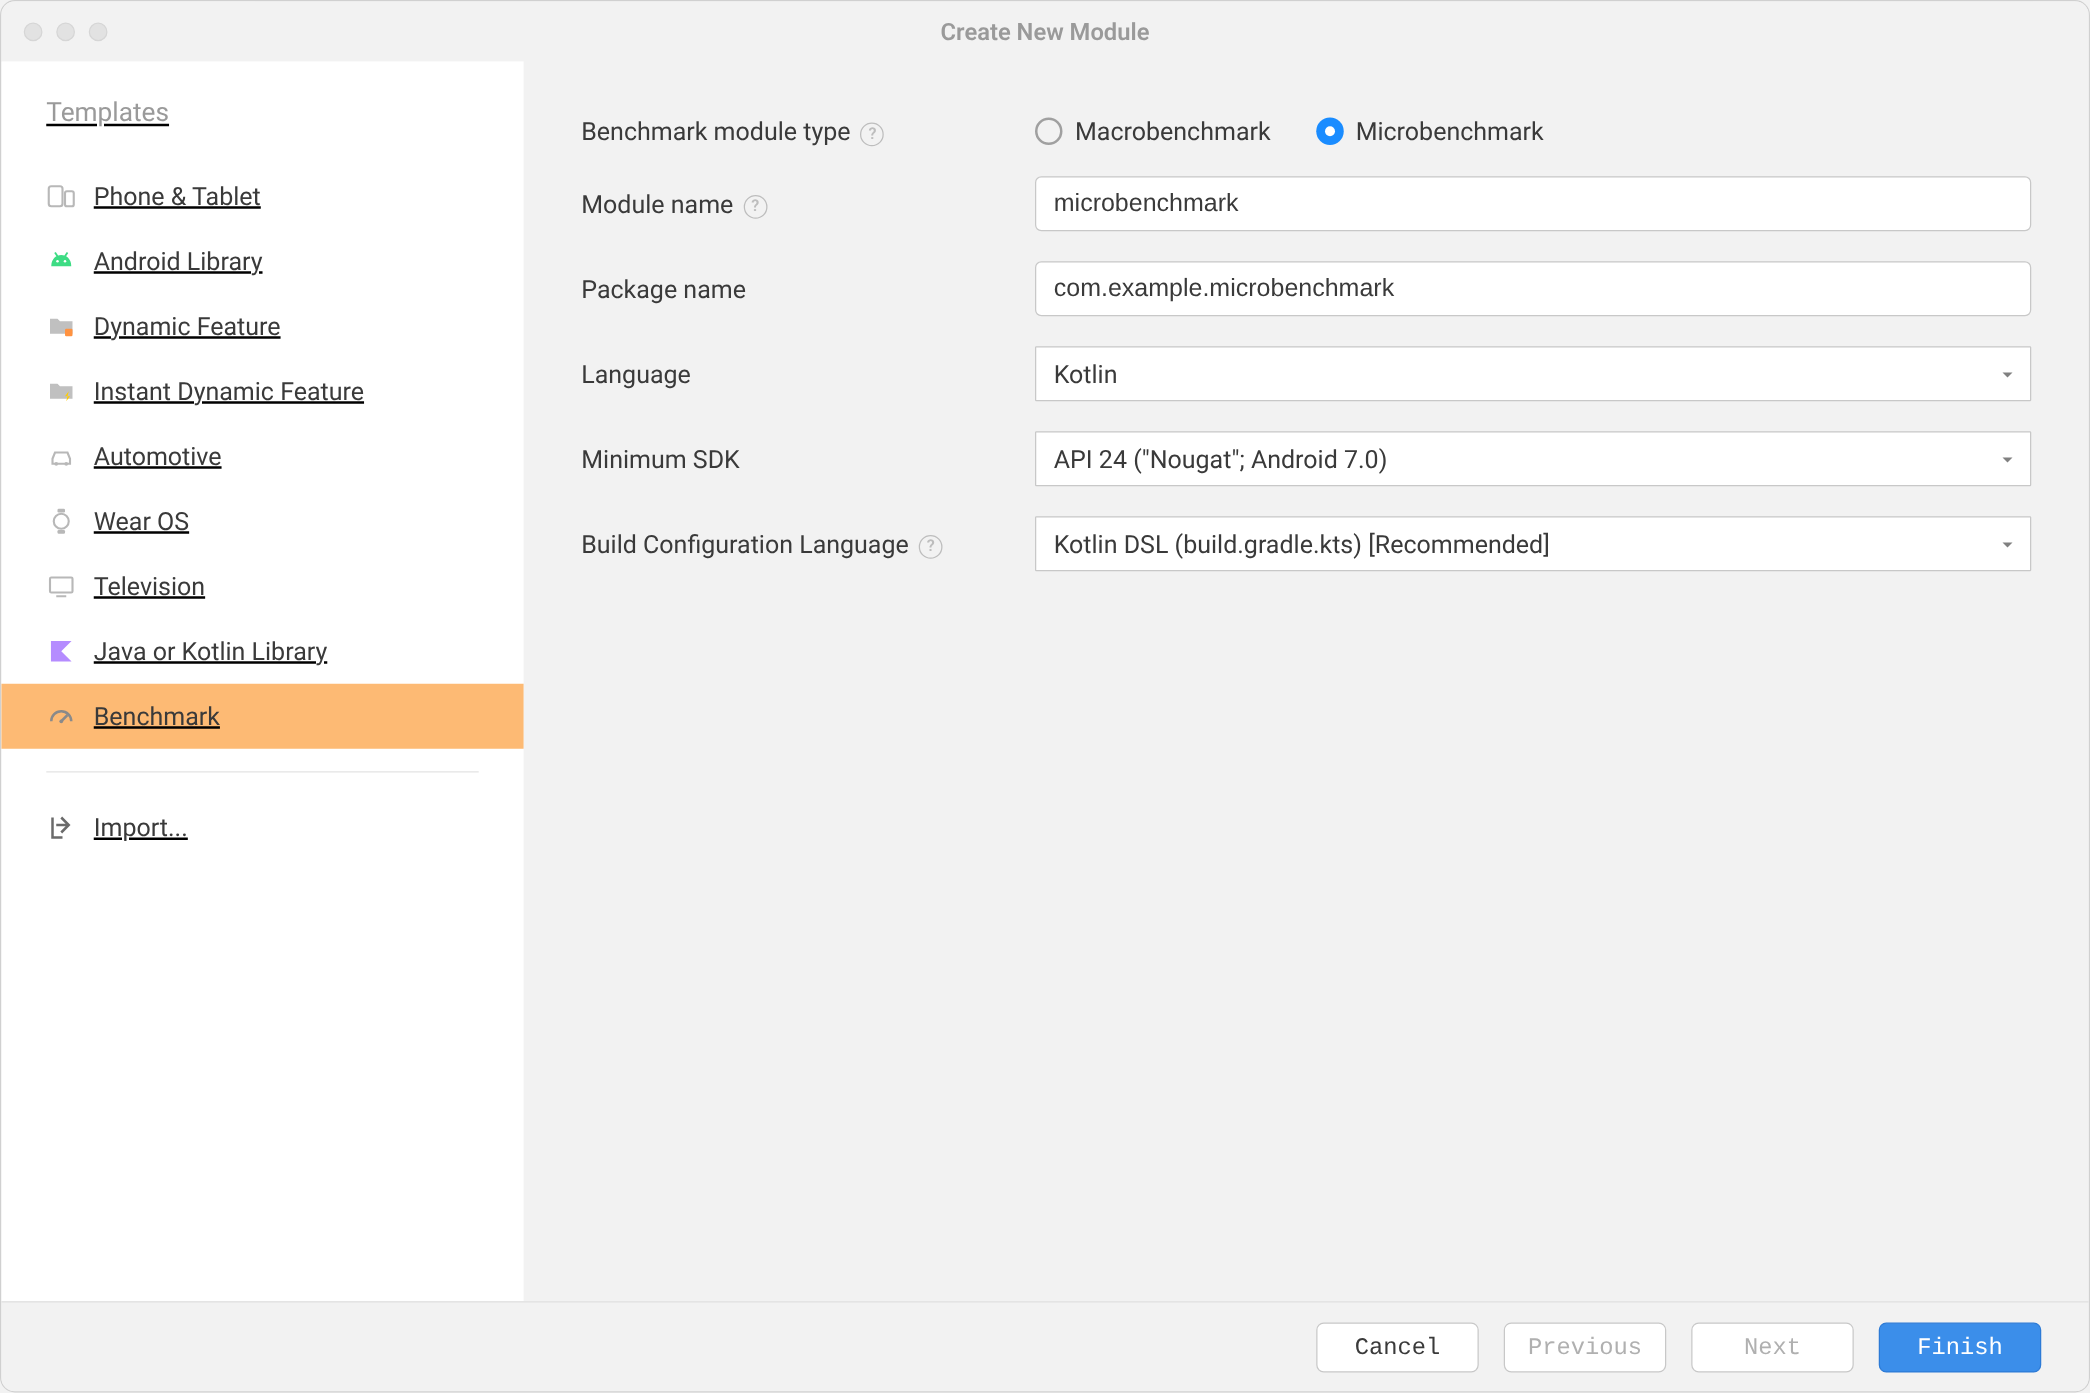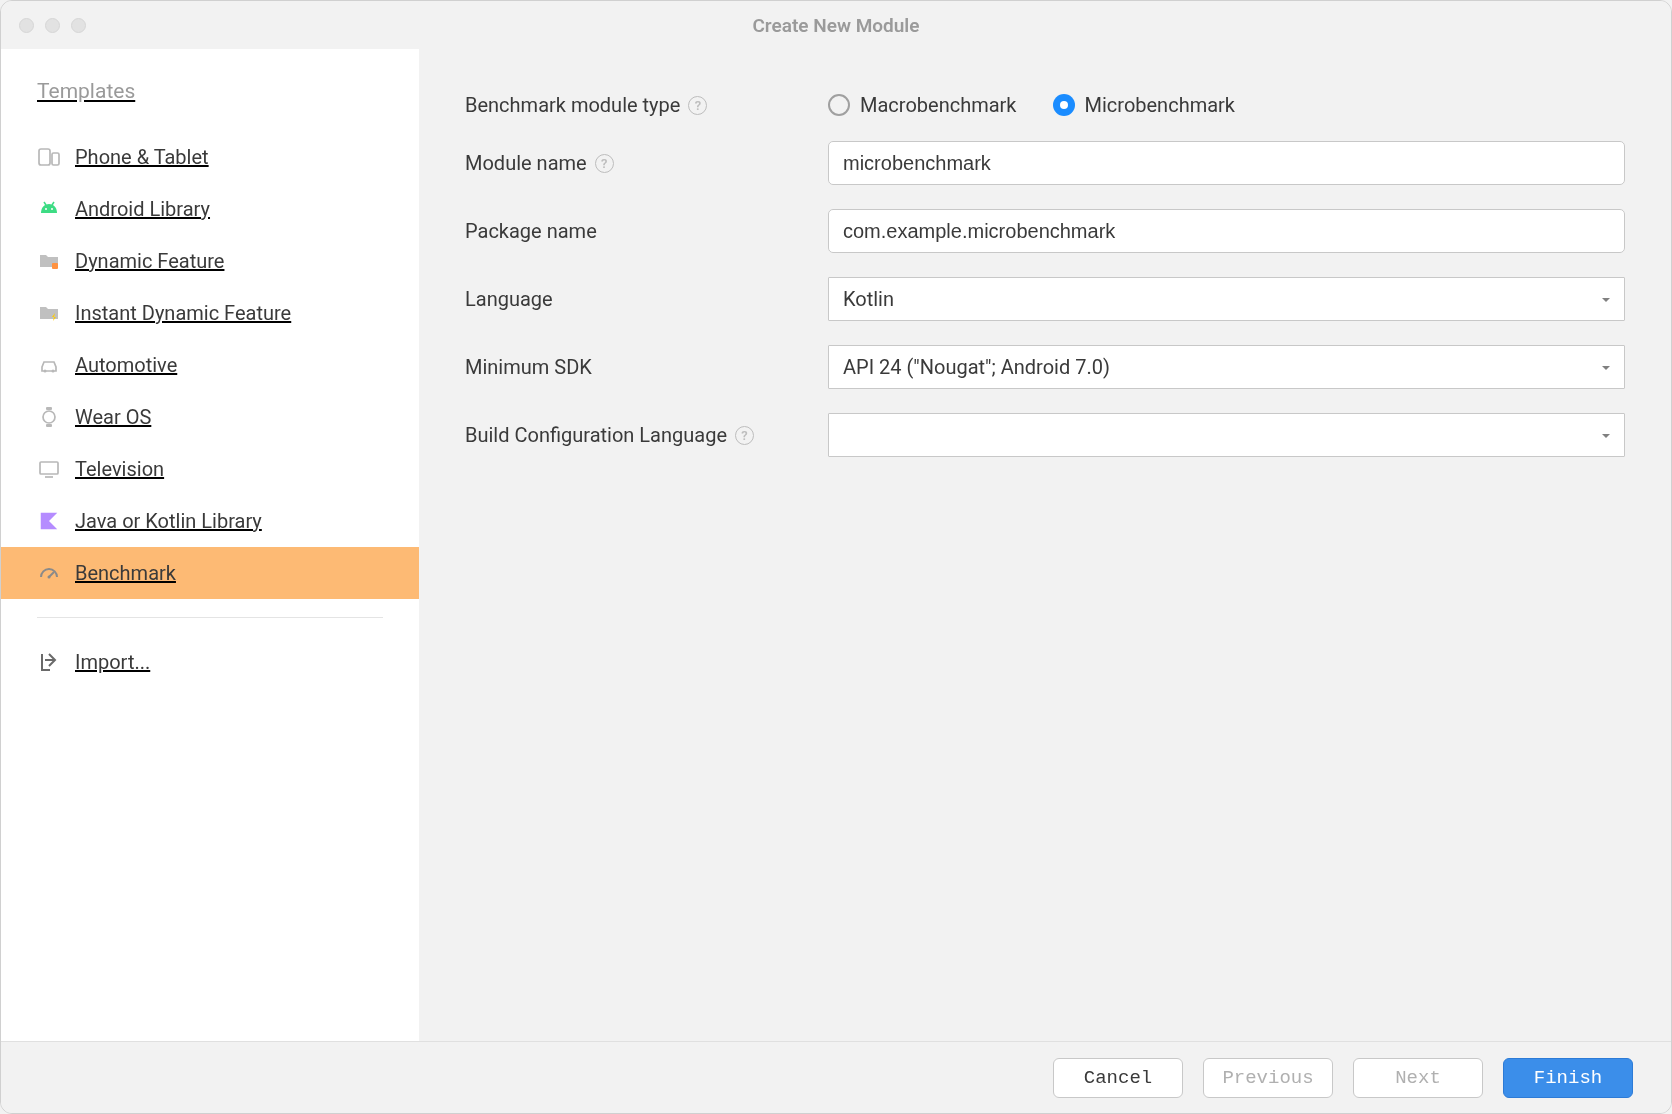--- a/index.html
+++ b/index.html
@@ -59,21 +59,21 @@
   flex-shrink: 0;
 }
 .content {
   flex: 1; padding: 44px 46px 0 46px; background: #f2f2f2;
 }
 .form-row {
   display: flex; align-items: center; margin-bottom: 24px;
 }
 .form-label {
   width: 363px; font-size: 20px; color: #3a3a3a;
-  display: flex; align-items: center; gap: 8px;
+  display: flex; align-items: flex-end; gap: 8px;
 }
 .help-icon {
   width: 19px; height: 19px; border: 1.5px solid #bdbdbd;
   border-radius: 50%; display: inline-flex; align-items: center; justify-content: center;
   font-size: 13px; color: #bdbdbd; font-weight: 600;
 }
 .form-control-area { flex: 1; display: flex; align-items: center; gap: 36px; }
 .radio-group { display: flex; gap: 36px; }
 .radio-option { display: flex; align-items: center; gap: 10px; font-size: 20px; color: #3a3a3a; cursor: pointer; }
 .radio {
@@ -312,20 +312,21 @@
       </div>
     </div>
 
     <div class="form-row">
       <div class="form-label">
         <span>Build Configuration Language</span>
         <span class="help-icon">?</span>
       </div>
       <div class="form-control-area">
         <div class="select">
+          <span>Kotlin DSL (build.gradle.kts) [Recommended]</span>
           <span class="select-chevron">
             <svg width="12" height="12" viewBox="0 0 12 12">
                 <path d="M2 4l4 4 4-4" fill="#808080"></path>
               </svg>
           </span>
         </div>
       </div>
     </div>
 
   </div>

